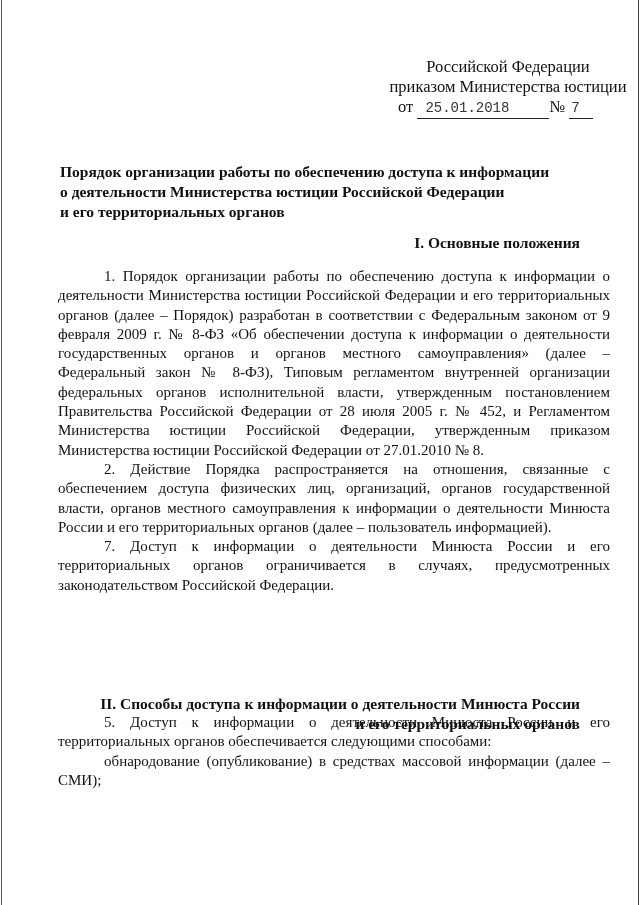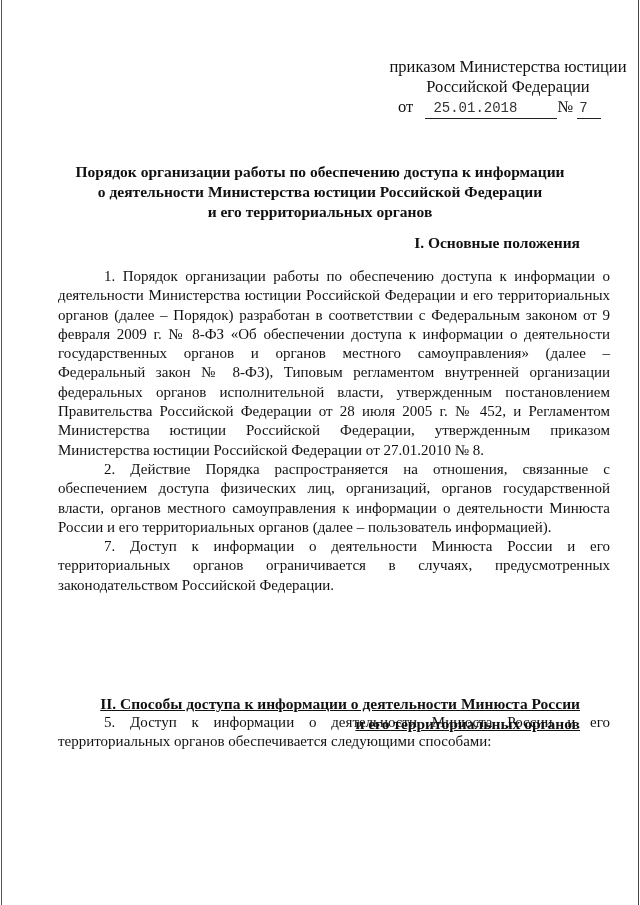--- a/index.html
+++ b/index.html
@@ -4,40 +4,40 @@
 <style>
   html, body { margin: 0; padding: 0; background: #ffffff; }
   body { width: 640px; height: 905px; position: relative; overflow: hidden;
          font-family: "Liberation Serif", "DejaVu Serif", serif; color: #111; }
   .edge-left { position: absolute; left: 1px; top: 0; width: 1px; height: 905px; background: #555; }
   .edge-right { position: absolute; right: 1px; top: 0; width: 1px; height: 905px; background: #444; }
   .approval { position: absolute; left: 388px; top: 57px; width: 240px; font-size: 16.5px; line-height: 20px; text-align: center; }
   .approval .title { font-size: 17px; letter-spacing: 0.3px; }
   .approval .date-line { text-align: left; padding-left: 10px; white-space: nowrap; }
   .approval .hand { font-family: "Liberation Mono", "DejaVu Sans Mono", monospace; color: #333; font-size: 14px; border-bottom: 1px solid #222; display: inline-block; }
-  .approval .date-field { width: 124px; padding-left: 8px; margin-left: 8px; }
+  .approval .date-field { width: 124px; padding-left: 8px; }
   .approval .num-field { width: 22px; padding-left: 2px; }
-  .doc-title { position: absolute; left: 60px; top: 162px; width: 520px; text-align: center; font-weight: bold; font-size: 15.5px; line-height: 20px; }
+  .doc-title { position: absolute; left: 60px; top: 162px; width: 520px; font-weight: bold; font-size: 15.5px; line-height: 20px; }
   .section-heading { position: absolute; left: 60px; width: 520px; text-align: right; font-weight: bold; font-size: 15.5px; line-height: 20px; }
   .sec1 { top: 233px; }
-  .sec2 { top: 694px; text-decoration: underline; }
+  .sec2 { top: 694px; }
   .body-text { position: absolute; left: 58px; width: 552px; font-size: 15px; line-height: 19.3px; text-align: justify; }
   .body-text p { margin: 0; text-indent: 46px; }
   .block1 { top: 267px; }
   .block2 { top: 713px; }
 </style>
 </head>
 <body>
 
 <div class="edge-left"></div>
 <div class="edge-right"></div>
 
 <div class="approval">
+  <div>Российской Федерации</div>
   <div>приказом Министерства юстиции</div>
-  <div>Российской Федерации</div>
   <div class="date-line">
     <span>от</span>
     <span class="hand date-field">25.01.2018</span><span>№</span>
     <span class="hand num-field">7</span>
   </div>
 </div>
 
 <div class="doc-title">
   <div>Порядок организации работы по обеспечению доступа к информации</div>
   <div>о деятельности Министерства юстиции Российской Федерации</div>
@@ -54,13 +54,14 @@
   <p>7. Доступ к информации о деятельности Минюста России и его территориальных органов ограничивается в случаях, предусмотренных законодательством Российской Федерации.</p>
 </div>
 
 <div class="section-heading sec2">
   <div>II. Способы доступа к информации о деятельности Минюста России</div>
   <div>и его территориальных органов</div>
 </div>
 
 <div class="body-text block2">
   <p>5. Доступ к информации о деятельности Минюста России и его территориальных органов обеспечивается следующими способами:</p>
+  <p>обнародование (опубликование) в средствах массовой информации (далее – СМИ);</p>
 </div>
 
 </body></html>

